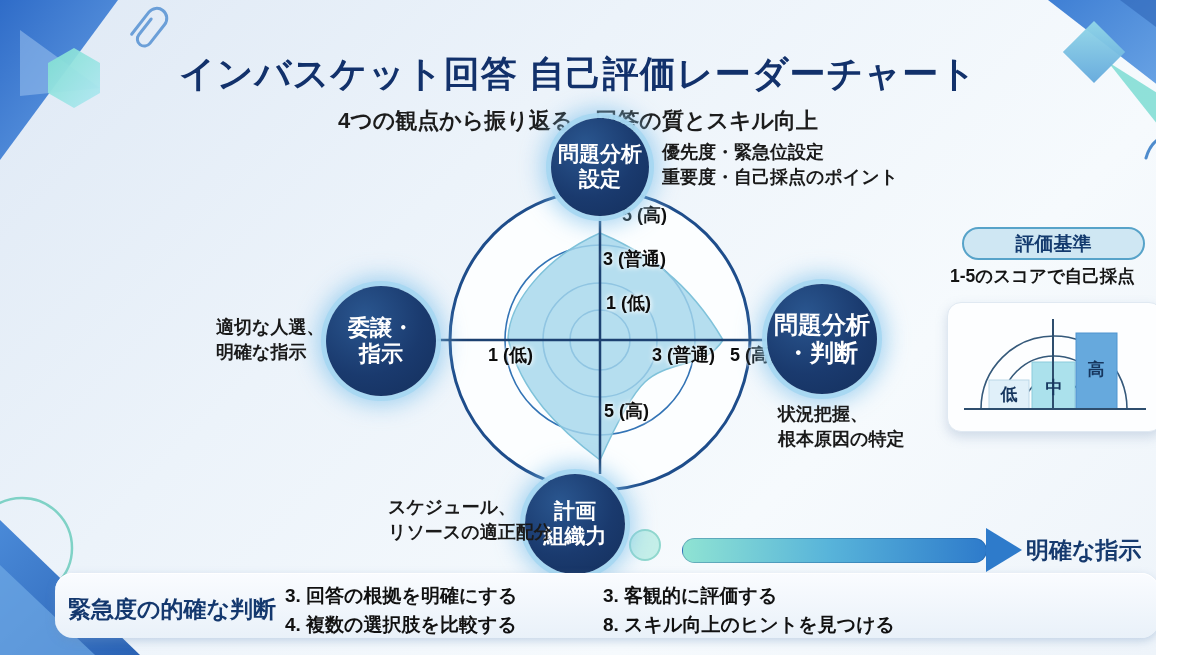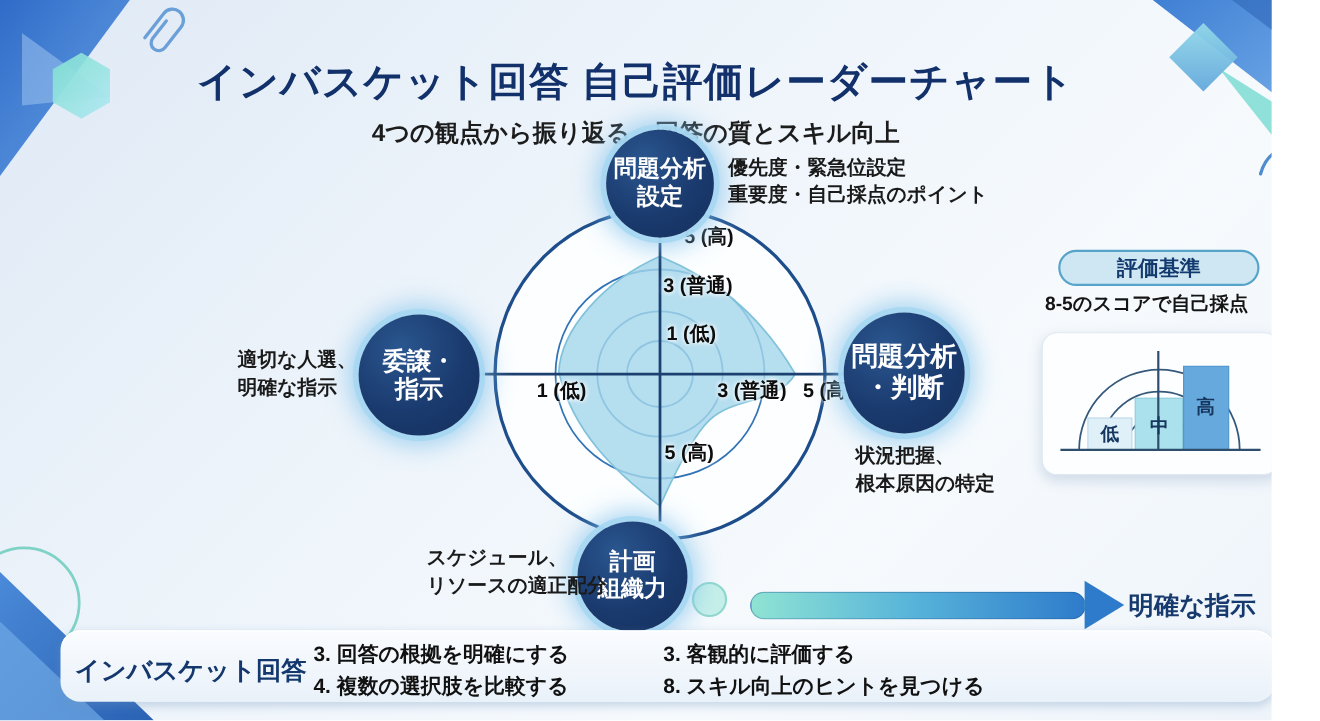--- a/index.html
+++ b/index.html
@@ -155,21 +155,21 @@
   <div class="abs note note-top pre">優先度・緊急位設定
 重要度・自己採点のポイント</div>
   <div class="abs note note-left pre">適切な人選、
 明確な指示</div>
   <div class="abs note note-right pre">状況把握、
 根本原因の特定</div>
   <div class="abs badge">評価基準</div>
 
   <div class="abs note note-bottom pre">スケジュール、
 リソースの適正配分</div>
-  <div class="abs criteria-note">8-5のスコアで自己採点</div>
+  <div class="abs criteria-note">1-5のスコアで自己採点</div>
   <div class="abs criteria-card">
     <svg width="214" height="128" viewBox="0 0 214 128">
       <path d="M33,106 A73,73 0 0 1 179,106" fill="none" stroke="#35597a" stroke-width="1.6"></path>
       <path d="M53,106 A53,53 0 0 1 159,106" fill="none" stroke="#35597a" stroke-width="1.6"></path>
       <path d="M75,106 A31,31 0 0 1 137,106" fill="none" stroke="#35597a" stroke-width="1.6"></path>
       <rect x="41" y="77" width="40" height="29" fill="#e0f0f9" stroke="#bcd8e8"></rect>
       <rect x="84" y="59" width="43" height="47" fill="#abe1ec" stroke="#8ccbdc"></rect>
       <rect x="128" y="30" width="41" height="76" fill="#66a9dd" stroke="#4e94cf"></rect>
       <line x1="105" y1="16" x2="105" y2="106" stroke="#2e4e6e" stroke-width="2"></line>
       <line x1="16" y1="106" x2="198" y2="106" stroke="#2e4e6e" stroke-width="2"></line>
@@ -177,21 +177,21 @@
       <text x="106" y="90" text-anchor="middle" font-size="17" font-weight="bold" fill="#16365e">中</text>
       <text x="148" y="72" text-anchor="middle" font-size="17" font-weight="bold" fill="#16365e">高</text>
     </svg>
   </div>
 
   <div class="abs arrow-body"></div>
   <div class="abs arrow-head"></div>
   <div class="abs arrow-label">明確な指示</div>
 
   <div class="abs points-bar"></div>
-  <div class="abs points-title">インバスケット回答</div>
+  <div class="abs points-title">緊急度の的確な判断</div>
   <div class="abs points-col points-col1">
     <div>3. 回答の根拠を明確にする</div>
     <div>4. 複数の選択肢を比較する</div>
   </div>
   <div class="abs points-col points-col2">
     <div>3. 客観的に評価する</div>
     <div>8. スキル向上のヒントを見つける</div>
   </div>
 
 </div>

